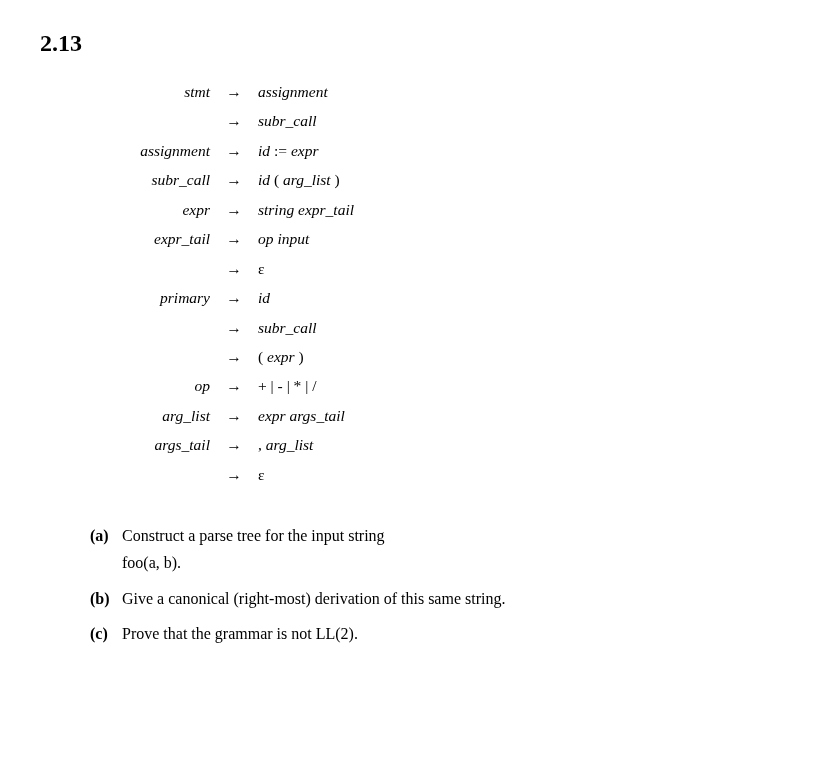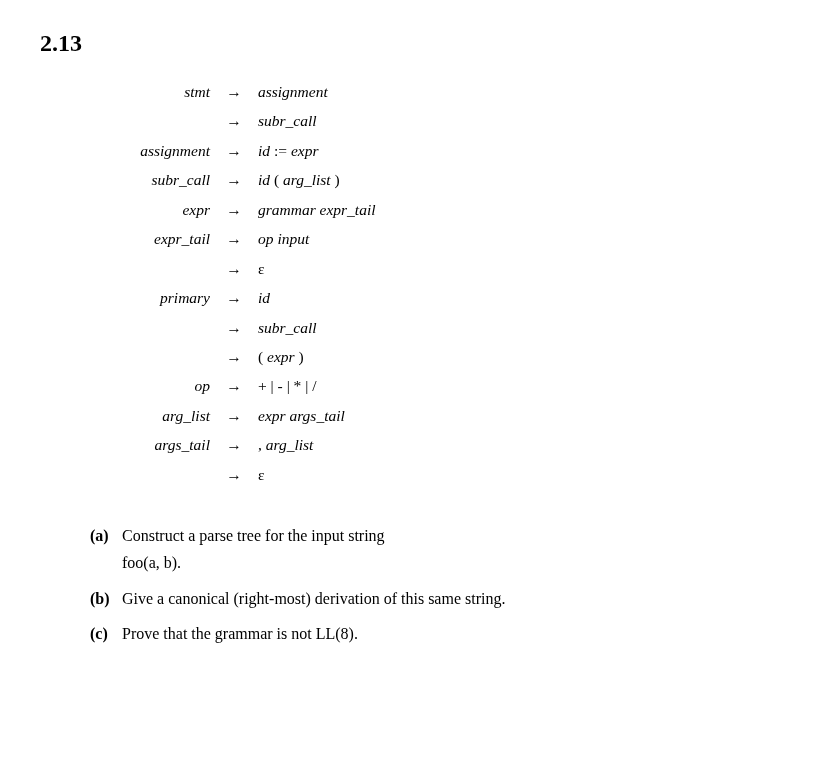--- a/index.html
+++ b/index.html
@@ -136,21 +136,21 @@
     <span class="lhs">subr_call</span>
     <span class="arrow">→</span>
     <span class="rhs">
       id <span class="normal">(</span> arg_list <span class="normal">)</span>
     </span>
   </div>
 
   <div class="grammar-row">
     <span class="lhs">expr</span>
     <span class="arrow">→</span>
-    <span class="rhs">grammar expr_tail</span>
+    <span class="rhs">string expr_tail</span>
   </div>
 
   <div class="grammar-row">
     <span class="lhs">expr_tail</span>
     <span class="arrow">→</span>
     <span class="rhs">op input</span>
   </div>
 
   <div class="grammar-row">
     <span class="lhs"></span>
@@ -218,16 +218,16 @@
     </span>
   </div>
 
   <div class="part-row">
     <span class="part-label">(b)</span>
     <span class="part-text">Give a canonical (right-most) derivation of this same string.</span>
   </div>
 
   <div class="part-row">
     <span class="part-label">(c)</span>
-    <span class="part-text">Prove that the grammar is not LL(8).</span>
+    <span class="part-text">Prove that the grammar is not LL(2).</span>
   </div>
 
 </div>
 
 </body></html>

